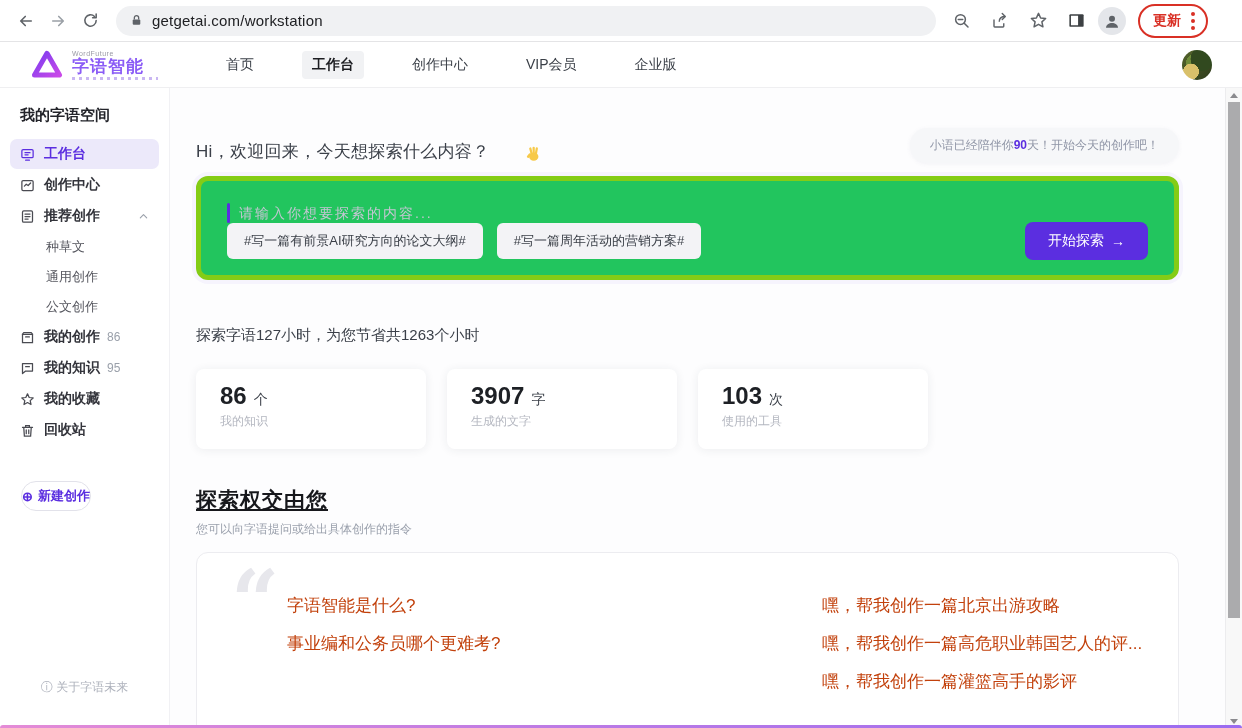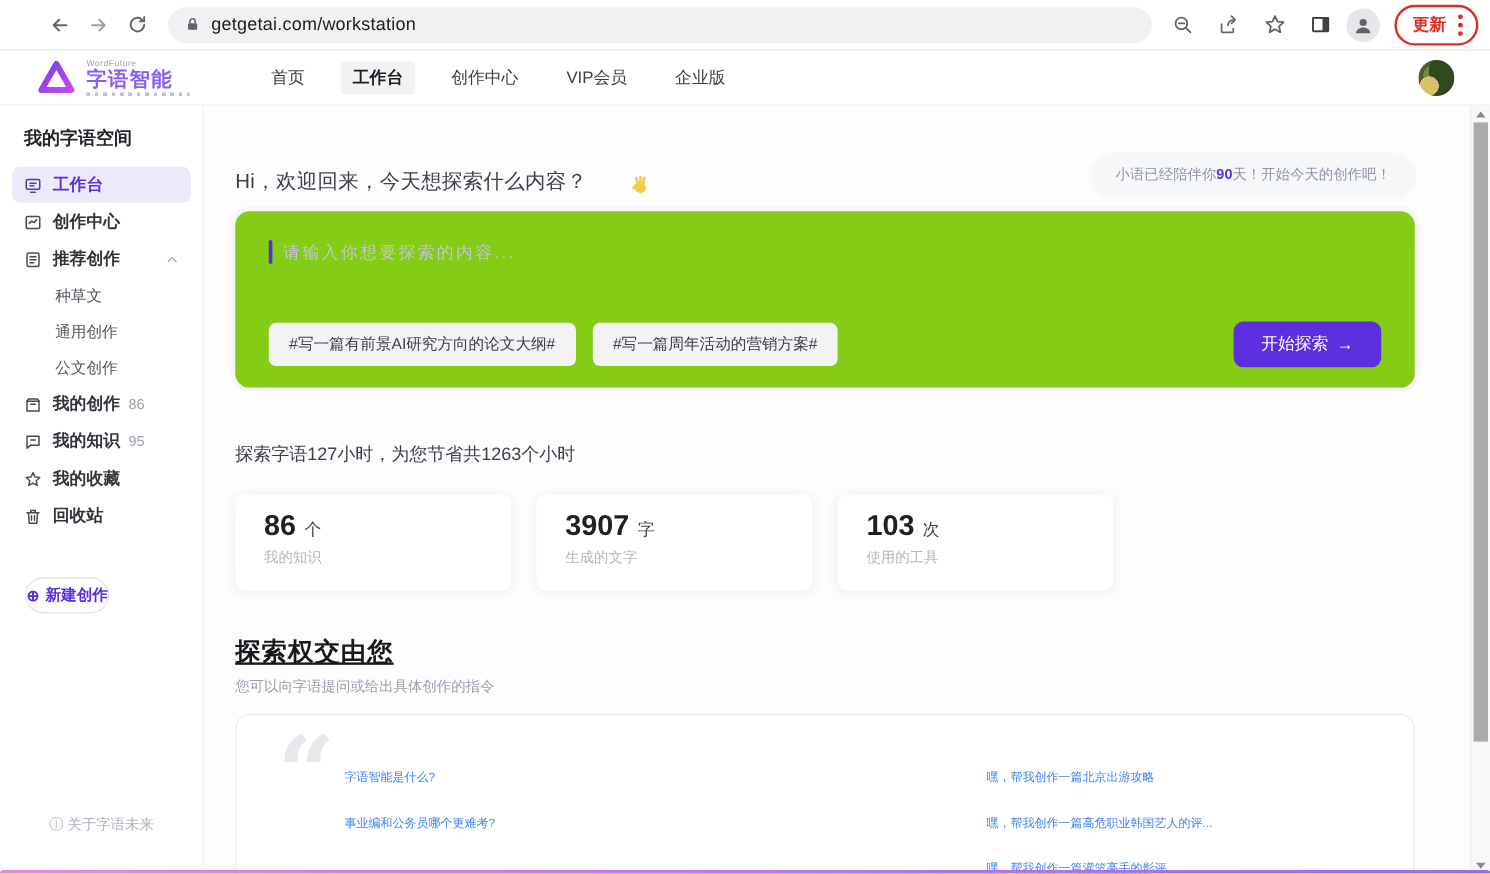--- a/index.html
+++ b/index.html
@@ -1,21 +1,21 @@
 <!DOCTYPE html>
 <html><head>
 <meta charset="utf-8">
 <style>
   * { margin:0; padding:0; box-sizing:border-box; }
   html,body { width:1242px; height:728px; overflow:hidden;
     font-family:"Liberation Sans","DejaVu Sans",sans-serif; background:#fff; color:#333; }
 
   
   .chrome { position:absolute; top:0; left:0; width:1242px; height:42px; background:#fff;
-    border-bottom:1px solid #e4e4e6; display:flex; align-items:center; padding:0 10px; z-index:30;justify-content:flex-end; }
+    border-bottom:1px solid #e4e4e6; display:flex; align-items:center; padding:0 10px; z-index:30; }
   .chrome .navbtn { width:32px; height:32px; display:flex; align-items:center; justify-content:center;
     color:#5f6368; border-radius:50%; cursor:pointer; flex:none; }
   .urlbar { width:820px; height:30px; background:#f0f1f3; border-radius:15px; margin:0 8px 0 10px;
     display:flex; align-items:center; padding:0 14px; gap:9px; flex:none; }
   .urlbar .url { font-size:15px; color:#202124; letter-spacing:.2px; }
   .chrome-right { display:flex; align-items:center; gap:6px; margin-left:2px; }
   .profile-circle { width:28px; height:28px; border-radius:50%; background:#e4e6ea;
     display:flex; align-items:center; justify-content:center; }
   .update-pill { display:flex; align-items:center; gap:8px; border:2px solid #d93025; border-radius:18px;
     padding:4px 9px 4px 13px; margin-left:6px; cursor:pointer; background:#fff; }
@@ -25,21 +25,21 @@
 
   
   .siteheader { position:absolute; top:42px; left:0; width:1242px; height:46px; background:#fff;
     border-bottom:1px solid #efeff1; display:flex; align-items:center; padding:0 30px; z-index:20; }
   .brand { display:flex; align-items:center; gap:8px; }
   .brand-text { display:flex; flex-direction:column; line-height:1; }
   .tagline { font-size:7px; color:#9a9aa5; letter-spacing:.5px; margin-bottom:1px; }
   .brandname { font-size:17px; font-weight:800; color:#8b5cf6; letter-spacing:1px; }
   .branddots { margin-top:2px; height:3px; width:86px;
     background:repeating-linear-gradient(90deg,#c9b6f2 0 3px,transparent 3px 7px); }
-  .topnav { display:flex; align-items:center; gap:20px; margin-left:58px; }
+  .topnav { display:flex; align-items:center; gap:38px; margin-left:58px; }
   .topnav .tab { font-size:14px; color:#3a3f47; padding:5px 10px; border-radius:4px; cursor:pointer; white-space:nowrap; }
   .topnav .tab.active { background:#f1f2f4; font-weight:700; color:#1c1d21; }
   .avatar { margin-left:auto; width:30px; height:30px; border-radius:50%; cursor:pointer;
     background:
       radial-gradient(circle at 30% 72%, #d9c06a 0 26%, transparent 27%),
       radial-gradient(circle at 68% 30%, #31491f 0 40%, transparent 41%),
       radial-gradient(circle at 42% 42%, #6f8b3a 0 34%, transparent 35%),
       linear-gradient(135deg,#55652c,#2e3b1c); }
 
   
@@ -64,22 +64,22 @@
   
   .content { position:absolute; top:88px; left:170px; right:17px; bottom:0; background:#fdfdfe;
     overflow:hidden; padding:0 46px 0 26px; }
   .greet-row { margin-top:40px; display:flex; align-items:flex-end;gap:23px; }
   .greeting { font-size:17px; color:#3b4049; font-weight:500; letter-spacing:.3px; }
   .wave { margin-left:12px; display:flex; }
   .banner { margin-left:auto; background:#f6f7f9; border-radius:17px; padding:9px 20px;
     font-size:12px; color:#8f95a6; box-shadow:0 1px 4px rgba(120,120,150,.08); white-space:nowrap; }
   .banner b { color:#5b2ee0; font-weight:700; }
 
-  .searchcard { position:relative; margin-top:13px; height:147px; background:#84cc16;
-    border:2px solid #84cc16; border-radius:12px; box-shadow:0 0 0 4px rgba(115,70,230,.05); }
+  .searchcard { position:relative; margin-top:13px; height:104px; background:#22c55e;
+    border:5px solid #84cc16; border-radius:12px; box-shadow:0 0 0 4px rgba(115,70,230,.05); }
   .ph-row { display:flex; align-items:center; padding:22px 0 0 26px; }
   .caret { width:3px; height:20px; background:#5b2ee0; border-radius:2px; margin-right:9px; flex:none; }
   .searchcard input { border:none; outline:none; background:transparent; font-size:14px; width:700px;
     color:#333; font-family:inherit; }
   .searchcard input::placeholder { color:#c4c6d2; letter-spacing:2px; }
   .chips-row { position:absolute; left:26px; right:26px; bottom:15px; display:flex; align-items:center; gap:14px; }
   .chip { background:#f3f3f6; border-radius:6px; padding:9px 17px; font-size:13px; color:#3a3f47;
     cursor:pointer; white-space:nowrap; }
   .gobtn { margin-left:auto; background:#5b2ee0; color:#fff; border:none; border-radius:8px;
     padding:10px 23px; font-size:14px; cursor:pointer; display:flex; align-items:center; gap:7px;
@@ -97,21 +97,21 @@
   .sec-title { margin-top:37px; font-size:21px; font-weight:800; color:#17181c; letter-spacing:1px;text-decoration:underline; }
   .sec-sub { margin-top:7px; font-size:12px; color:#9aa0ac; }
 
   .quotecard { position:relative; margin-top:14px; height:300px; background:#fff;
     border:1px solid #ececf0; border-radius:12px 12px 0 0; }
   .quotemark { position:absolute; left:34px; top:2px; font-family:"DejaVu Serif","Liberation Serif",serif;
     font-size:84px; font-weight:700; color:#e7e7ec; line-height:1.1; user-select:none; }
   .qgrid { display:flex; padding:34px 30px 0 90px; }
   .qcol-l { width:535px; display:flex; flex-direction:column; }
   .qcol-r { flex:1; display:flex; flex-direction:column; }
-  .qitem { height:38px; line-height:38px; font-size:10px; color:#3b82f6; cursor:pointer;
+  .qitem { height:38px; line-height:38px; font-size:17px; color:#c2410c; cursor:pointer;
     white-space:nowrap; overflow:hidden; }
 
   
   .scrollcol { position:absolute; top:88px; right:0; bottom:0; width:17px; background:#f8f8f8;
     border-left:1px solid #ececee; z-index:25; }
   .sc-arrow { position:absolute; left:0; width:100%; height:14px; display:flex; align-items:center;
     justify-content:center; cursor:pointer; }
   .sc-arrow.up { top:0; } .sc-arrow.down { bottom:0; }
   .tri-up { width:0; height:0; border-left:4px solid transparent; border-right:4px solid transparent;
     border-bottom:5px solid #8a8a8e; }

